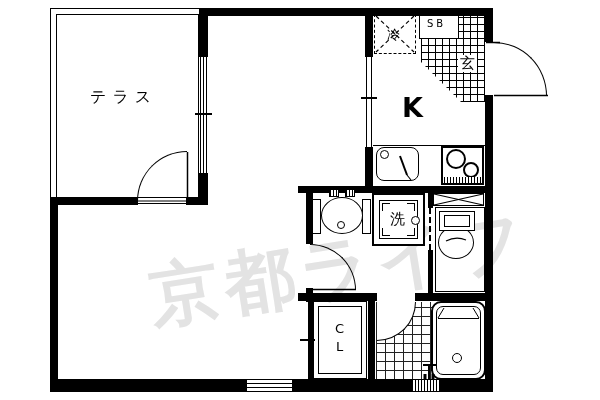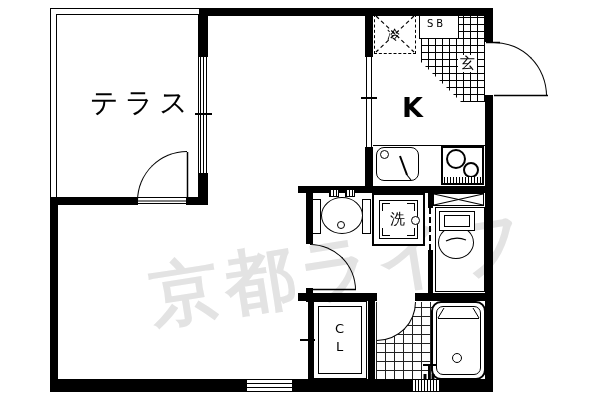--- a/index.html
+++ b/index.html
@@ -135,21 +135,21 @@
   <div class="lbl" style="left:335px;top:322px;font-size:13px;">C</div>
   <div class="lbl" style="left:336px;top:340px;font-size:13px;">L</div>
   <div class="winline" style="left:300px;top:339px;width:15px;height:1.5px;"></div>
 
   <div class="tiles" style="left:376px;top:302px;width:56px;height:78px;"></div>
   <div class="fix" style="left:431px;top:301px;width:55px;height:79px;border-width:2px;border-radius:10px;"></div>
   <div class="fix thin noFill" style="left:436px;top:306px;width:45px;height:69px;border-radius:7px;z-index:5;"></div>
   <div class="winline" style="left:438px;top:318px;width:41px;height:1px;"></div>
   <div class="fix thin" style="left:452px;top:353px;width:10px;height:10px;border-radius:50%;z-index:5;"></div>
 
-  <div class="lbl" style="left:90px;top:89px;font-size:28px;letter-spacing:6px;">テラス</div>
+  <div class="lbl" style="left:90px;top:89px;font-size:16px;letter-spacing:6px;">テラス</div>
 
   <svg class="overlay" width="600" height="400" viewBox="0 0 600 400">
 
     <line x1="376" y1="16" x2="414" y2="52" stroke="#000" stroke-width="1.2" stroke-dasharray="4,3"></line>
     <line x1="414" y1="16" x2="376" y2="52" stroke="#000" stroke-width="1.2" stroke-dasharray="4,3"></line>
 
     <line x1="434" y1="194" x2="483" y2="205" stroke="#000" stroke-width="1.2"></line>
     <line x1="434" y1="205" x2="483" y2="194" stroke="#000" stroke-width="1.2"></line>
 
     <line x1="400" y1="156" x2="407" y2="175" stroke="#000" stroke-width="2"></line>

